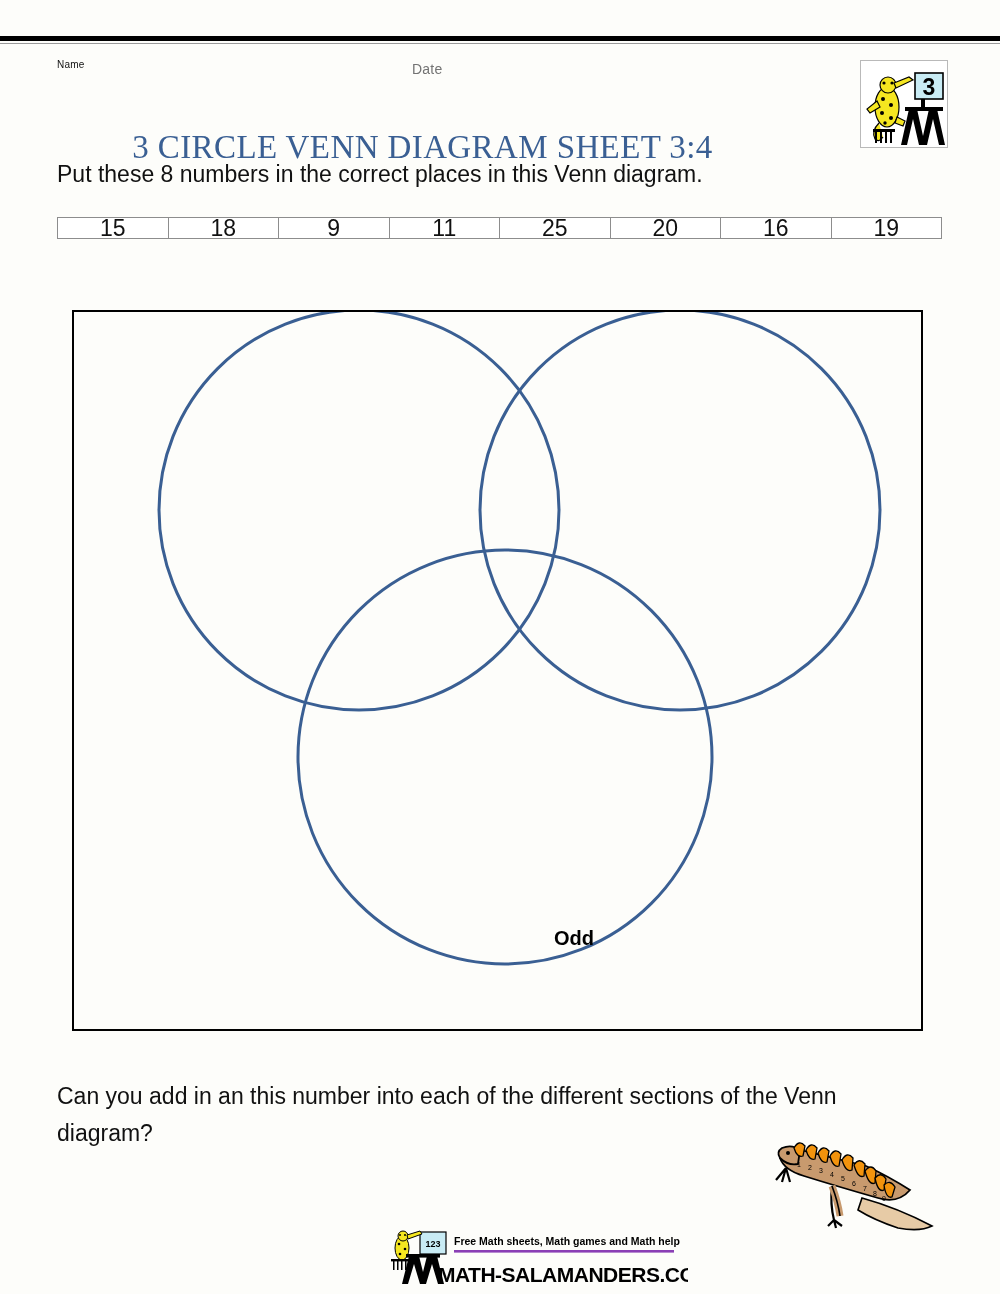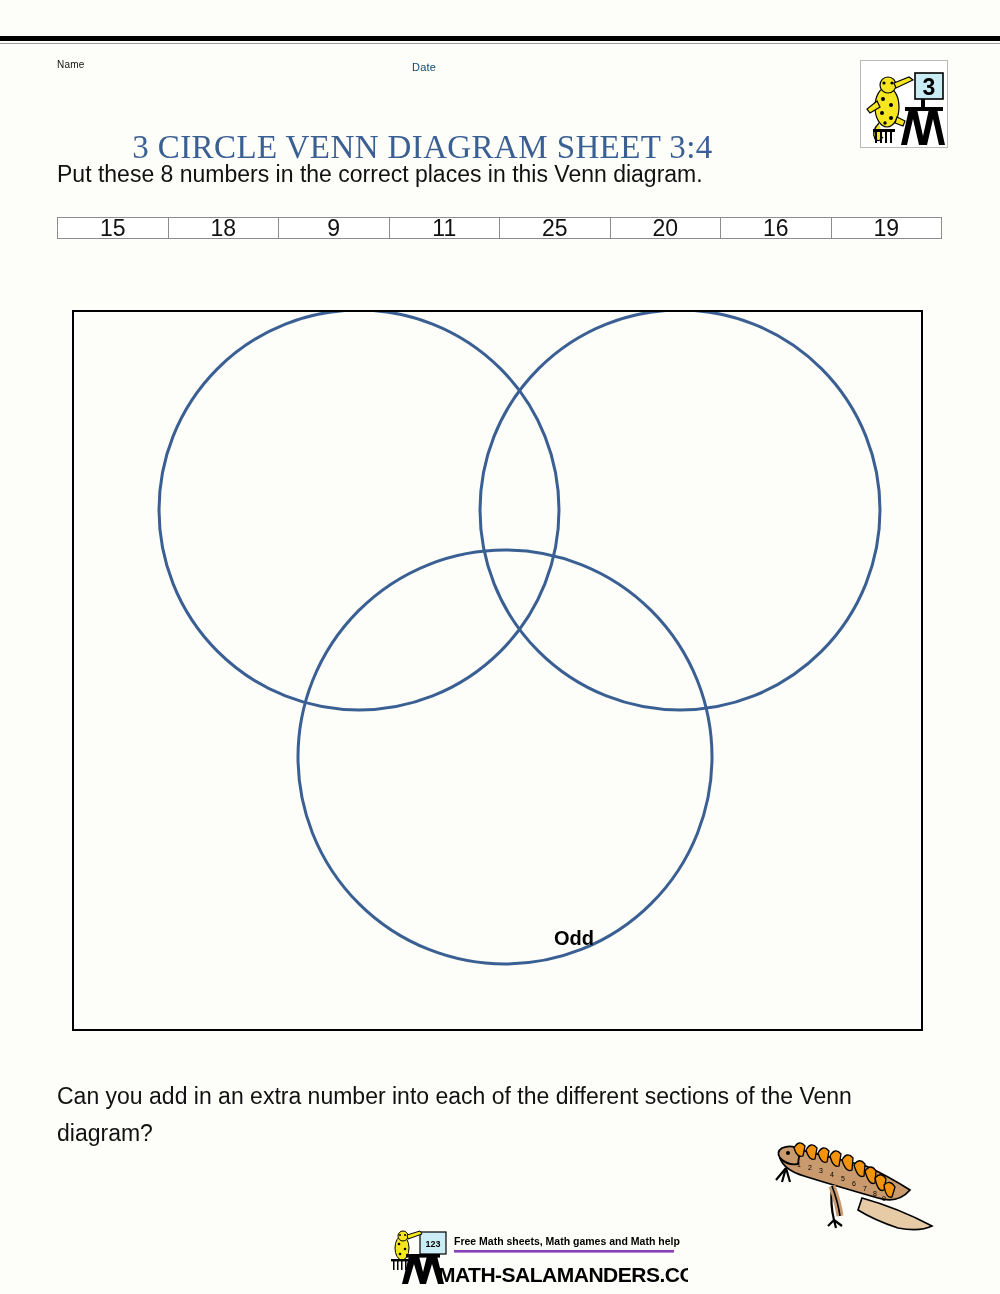--- a/index.html
+++ b/index.html
@@ -41,22 +41,22 @@
     left: 57px;
     top: 59px;
     font-size: 10px;
     color: #111111;
     letter-spacing: 0.2px;
   }
   .date-label {
     position: absolute;
     left: 412px;
     top: 61px;
-    font-size: 11px;
-    color: #0c4a6e;
+    font-size: 14px;
+    color: #737373;
     letter-spacing: 0.2px;
   }
 
   
   .logo-badge {
     position: absolute;
     left: 860px;
     top: 60px;
     width: 88px;
     height: 88px;
@@ -243,21 +243,21 @@
     <circle cx="285" cy="198" r="200" fill="none" stroke="#3a5f93" stroke-width="3"></circle>
     <circle cx="606" cy="198" r="200" fill="none" stroke="#3a5f93" stroke-width="3"></circle>
     <circle cx="431" cy="445" r="207" fill="none" stroke="#3a5f93" stroke-width="3"></circle>
   </svg>
 
 
 
   <div class="venn-label label-odd">Odd</div>
 </div>
 
-<div class="followup">Can you add in an extra number into each of the different sections of the Venn diagram?</div>
+<div class="followup">Can you add in an this number into each of the different sections of the Venn diagram?</div>
 
 <div class="salamander">
   <svg width="185" height="110" viewBox="0 0 185 110">
 
     <path d="M92 74 Q128 84 162 102 Q150 108 128 104 Q104 96 88 86 Z" fill="#e7cba6" stroke="#000000" stroke-width="1.6"></path>
 
     <path d="M10 34 Q14 26 26 25 L96 42 Q118 52 140 66 Q128 80 108 74 Q66 62 34 52 Q14 46 10 34 Z" fill="#c89a6e" stroke="#000000" stroke-width="1.8"></path>
 
     <path d="M10 34 Q6 28 12 24 Q22 20 30 26 L28 40 Q18 42 10 34 Z" fill="#c89a6e" stroke="#000000" stroke-width="1.8"></path>
     <circle cx="18" cy="29" r="2" fill="#000000"></circle>

